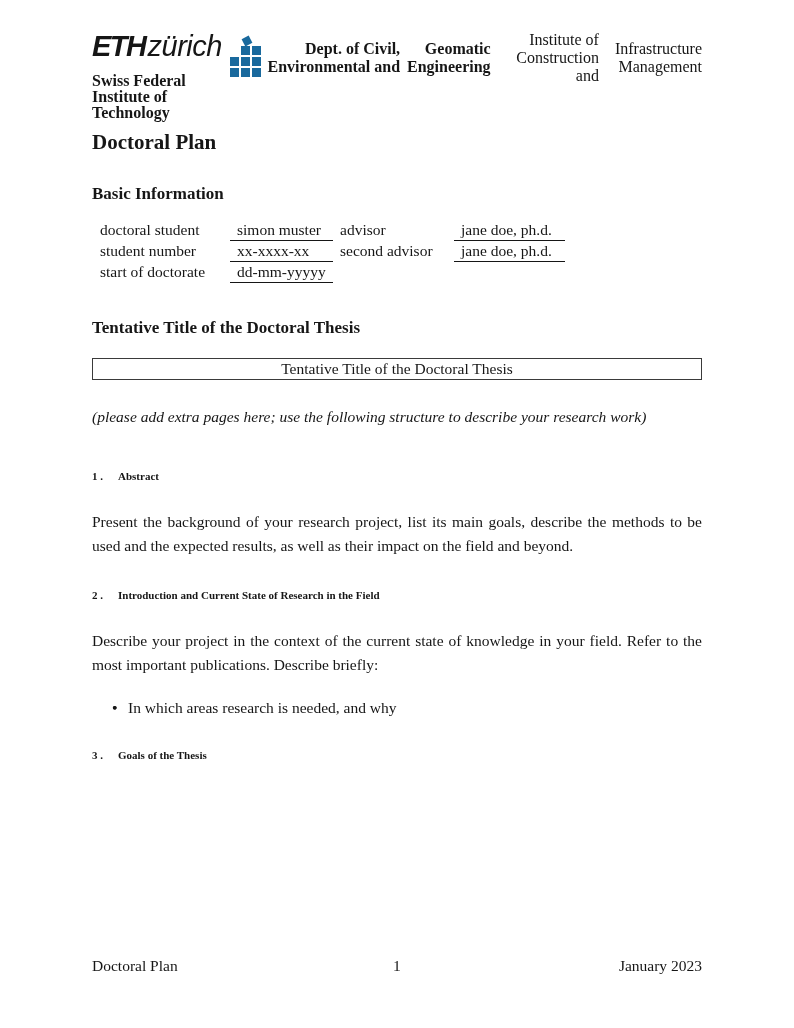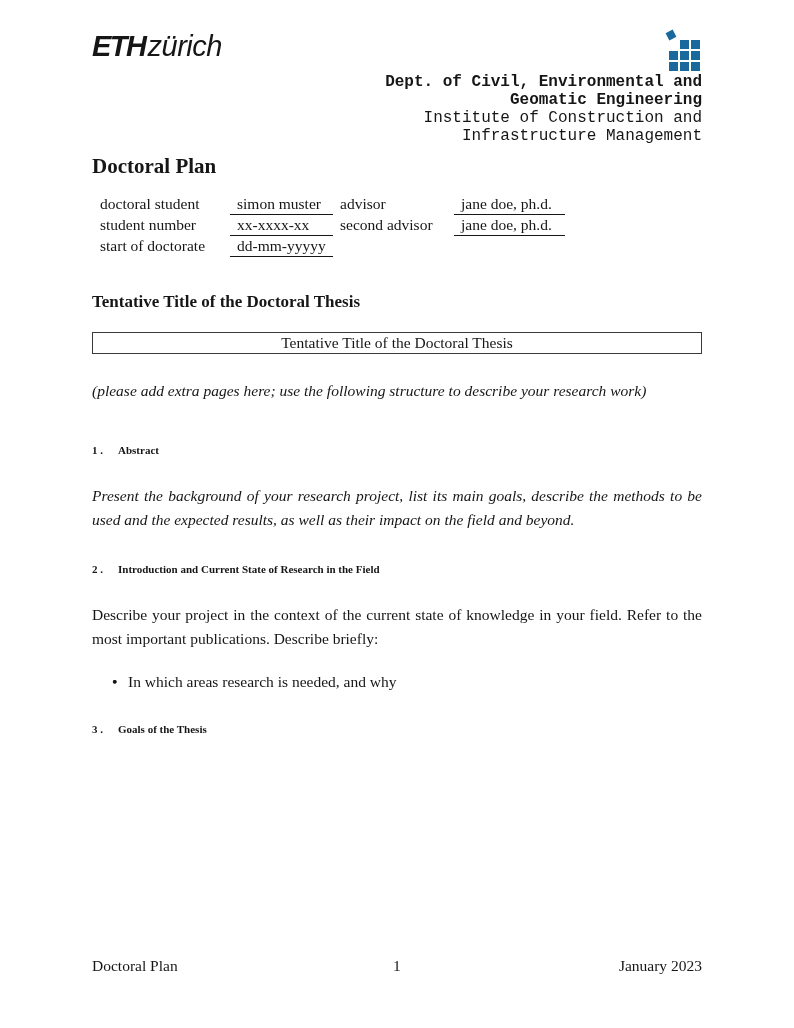--- a/index.html
+++ b/index.html
@@ -17,21 +17,21 @@
   .header-row { display: flex; justify-content: space-between; align-items: flex-start; }
   .header-left { text-align: left; }
   .eth-logo {
     font-family: "Liberation Sans", sans-serif;
     font-style: italic; font-size: 29px; line-height: 30px;
     letter-spacing: -0.5px; white-space: nowrap;
   }
   .eth-logo .eth-bold { font-weight: bold; letter-spacing: -1.5px; margin-right: 2px; }
   .inst-name { margin-top: 12px; font-weight: bold; font-size: 16px; line-height: 16px; }
 
-  .header-right { text-align: right; display: flex; flex-direction: column; align-items: flex-end; font-family: Liberation Mono, monospace; }
+  .header-right { text-align: right; display: flex; flex-direction: row; align-items: center; }
   .ibi-icon { position: relative; width: 36px; height: 40px; margin-bottom: 2px; }
   .ibi-grid {
     position: absolute; right: 2px; bottom: 0;
     display: grid; grid-template-columns: repeat(3, 9px); grid-auto-rows: 9px; gap: 2px;
   }
   .ibi-cell { width: 9px; height: 9px; background: #19699d; }
   .ibi-cell.empty { background: transparent; }
   .ibi-tilt {
     position: absolute; top: 0; left: 1px; width: 8px; height: 8px;
     background: #19699d; transform: rotate(-28deg);
@@ -72,21 +72,21 @@
   .sub-heading { font-size: 11px; font-weight: bold; line-height: 21px; }
   .sub-heading .sec-num { margin-right: 15px; }
   .mt-sec1 { margin-top: 38px; }
   .mt-sec2 { margin-top: 27px; }
   .mt-sec3 { margin-top: 25px; }
 
   .body-par {
     margin-top: 23px; font-size: 15.5px; line-height: 24px;
     text-align: justify; width: 610px;
   }
-  .italic { font-style: italic; }
+  .italic { }
 
   ul.bullets { margin-top: 19px; list-style: none; padding-left: 20px; }
   ul.bullets li {
     position: relative; padding-left: 16px;
     font-size: 15.5px; line-height: 24px; margin-bottom: 11px;
   }
   ul.bullets li .bullet-glyph {
     position: absolute; left: 0; top: 0;
     font-size: 15.5px;
   }
@@ -103,20 +103,21 @@
 </head>
 <body>
 
 <div class="page">
 
   <div class="header-row">
     <div class="header-left">
       <div class="eth-logo">
         <span class="eth-bold">ETH</span><span>zürich</span>
       </div>
+      <div class="inst-name">Swiss Federal Institute of Technology</div>
     </div>
 
     <div class="header-right">
       <div class="ibi-icon">
         <span class="ibi-tilt" style="background: rgb(25, 105, 157);"></span>
         <span class="ibi-grid">
           <span class="ibi-cell empty"></span>
           <span class="ibi-cell" style="background: rgb(25, 105, 157);"></span>
           <span class="ibi-cell" style="background: rgb(25, 105, 157);"></span>
           <span class="ibi-cell" style="background: rgb(25, 105, 157);"></span>
@@ -129,20 +130,21 @@
       </div>
       <div class="dept-line bold">Dept. of Civil, Environmental and</div>
       <div class="dept-line bold">Geomatic Engineering</div>
       <div class="dept-line">Institute of Construction and</div>
       <div class="dept-line">Infrastructure Management</div>
     </div>
   </div>
 
   <h1 class="doc-title">Doctoral Plan</h1>
 
+  <h2 class="section-h2">Basic Information</h2>
 
   <div class="info-table">
     <span class="info-cell">doctoral student</span>
     <span class="info-cell info-value underlined">simon muster</span>
     <span class="info-cell">advisor</span>
     <span class="info-cell info-value underlined">jane doe, ph.d.</span>
 
     <span class="info-cell">student number</span>
     <span class="info-cell info-value underlined">xx-xxxx-xx</span>
     <span class="info-cell">second advisor</span>

